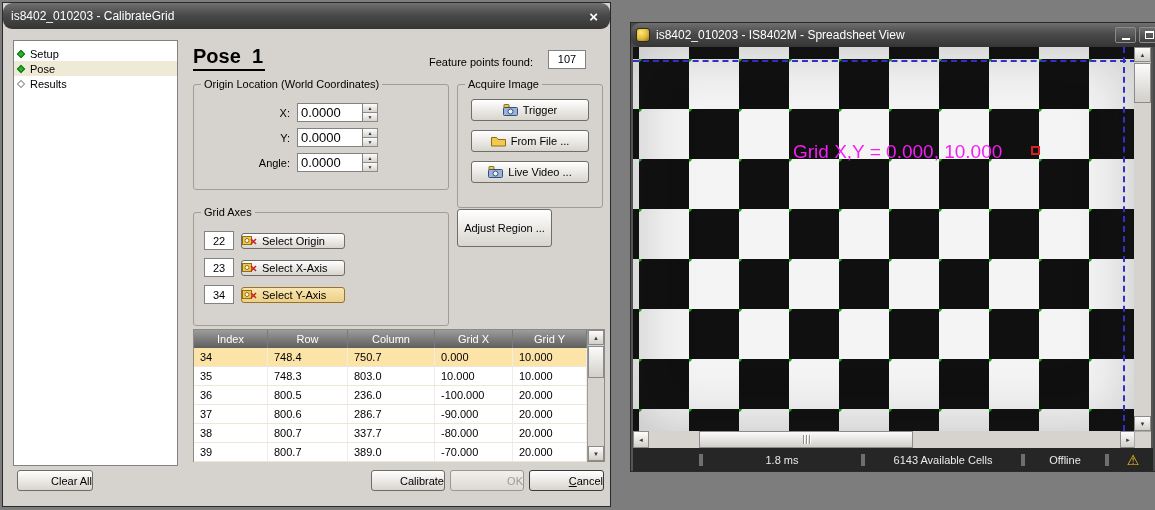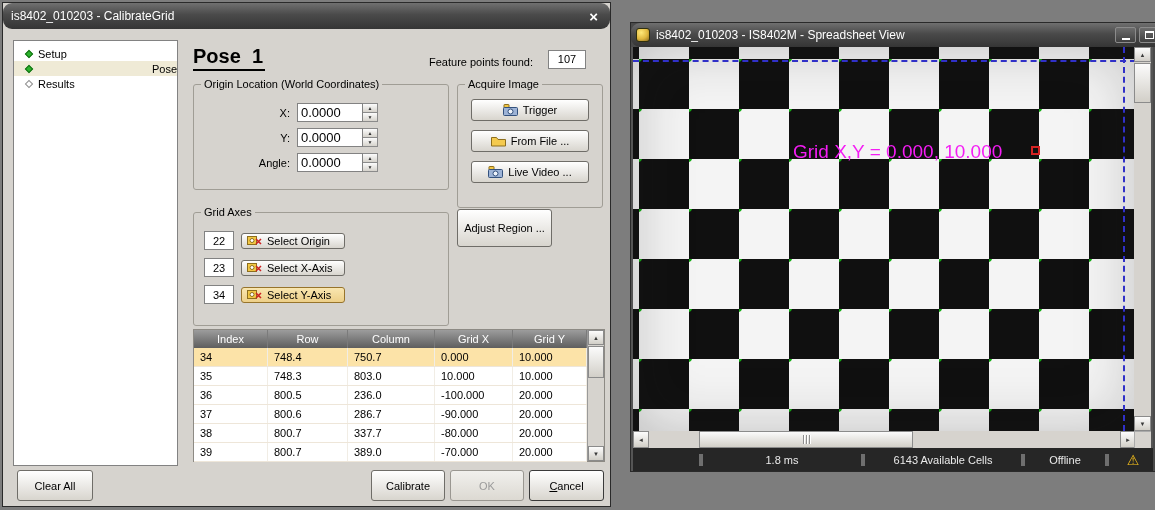--- a/index.html
+++ b/index.html
@@ -11,22 +11,22 @@
               display:flex; align-items:center; padding:0 8px; font-size:12px;border-radius:9px; }
   .tb-title { flex:1; white-space:nowrap; overflow:hidden; }
   .tb-close { font-size:15px; font-weight:bold; padding:0 4px; cursor:default; }
 
   
   #left-window { left:2px; top:2px; width:609px; height:505px; background:#d6d3ce; }
   #left-body { position:relative; height:477px; background:#d6d3ce; }
 
   .tree { position:absolute; left:10px; top:11px; width:165px; height:426px; background:#fff;
           border:1px solid #828282; font-size:11px; padding-top:5px; }
-  .tree-item { display:flex; align-items:center; gap:6px; height:15px; padding-left:12px; }
-  .tree-item.selected { background:#efead6;justify-content:space-between; }
+  .tree-item { display:flex; align-items:center; gap:6px; height:15px; padding-left:4px; }
+  .tree-item.selected { background:#efead6; }
   .diamond { width:6px; height:6px; transform:rotate(45deg); background:#2cb32c; border:1px solid #156f15; flex:none; }
   .diamond.hollow { background:#fff; border-color:#8f8f8f; }
 
   .main { position:absolute; left:182px; top:11px; width:421px; height:428px; }
   .pose-heading { position:absolute; left:8px; top:5px; font-size:20px; font-weight:bold;
                   border-bottom:2px solid #000; white-space:pre; padding:0 2px 1px 0; }
   .fp-label { position:absolute; left:244px; top:16px; font-size:11px; }
   .fp-box { position:absolute; left:363px; top:10px; width:38px; height:19px; background:#fff;
             border:1px solid #828282; font-size:11px; text-align:center; line-height:17px; }
 
@@ -52,21 +52,21 @@
          font-family:inherit; cursor:default; color:#000; }
   .acq-btn { width:118px; height:22px; }
   .icon { display:flex; align-items:center; flex:none; }
 
   #adjust-region-btn { position:absolute; left:272px; top:169px; width:95px; height:38px; }
 
   #grid-axes-group { left:8px; top:172px; width:256px; height:114px; padding-top:10px; }
   .axis-row { display:flex; align-items:center; margin:8px 0 0 10px; gap:7px; }
   .axis-input { width:30px; height:19px; border:1px solid #828282; background:#fff; font-size:11px;
                 text-align:center; font-family:inherit; }
-  .axis-btn { width:104px; height:16px; justify-content:flex-start; padding-left:5px; }
+  .axis-btn { width:104px; height:16px; justify-content:flex-start; }
   .axis-btn.active { background:linear-gradient(#f9e6b0,#edcf88); border-color:#97742c; }
 
   #feature-table { position:absolute; left:8px; top:289px; width:412px; height:133px; display:flex;
                    border:1px solid #8d8a84; background:#fff; }
   .tbl-main { width:393px; }
   .tbl-head, .tr { display:grid; grid-template-columns:74px 80px 87px 78px 74px; }
   .tbl-head { height:18px; background:linear-gradient(#9c9c9c,#5e5e5e); }
   .th { color:#fff; font-size:11px; display:flex; align-items:center; justify-content:center;
         border-right:1px solid #7b7b7b; }
   .tr { height:19px; border-bottom:1px solid #eee6d9; }
@@ -74,21 +74,21 @@
   .tr.selected { background:#fce3a8; }
 
   .sbar-v { width:17px; background:#d6d3ce; border-left:1px solid #9a9a9a; position:relative; }
   .sb-btn { position:absolute; left:0; right:0; height:15px; background:linear-gradient(#fdfdfd,#d2cfc8);
             border:1px solid #8b8b8b; font-size:6px; display:flex; align-items:center; justify-content:center; color:#3a3a3a; }
   .sb-btn.up { top:0; }
   .sb-btn.down { bottom:0; }
   .sb-thumb { position:absolute; left:0; right:0; background:linear-gradient(#fbfbfb,#d2cfc8); border:1px solid #8b8b8b; }
   #tbl-thumb { top:16px; height:32px; }
 
-  .footer-btn { position:absolute; height:31px; }
+  .footer-btn { position:absolute; height:21px;justify-content:flex-end; }
   #clear-all-btn { left:14px; top:441px; width:76px; }
   #calibrate-btn { left:368px; top:441px; width:74px; }
   #ok-btn { left:447px; top:441px; width:74px; color:#9b9b9b;
             background:linear-gradient(#f1f0ed,#dcd9d2); border-color:#9a9791; }
   #cancel-btn { left:526px; top:441px; width:75px; border-color:#3a3a3a; }
   .lbl { display:block; }
   .underline-first::first-letter { text-decoration:underline; }
 
   
   #right-window { left:630px; top:22px; width:560px; height:450px; background:#4a4a4a; }

